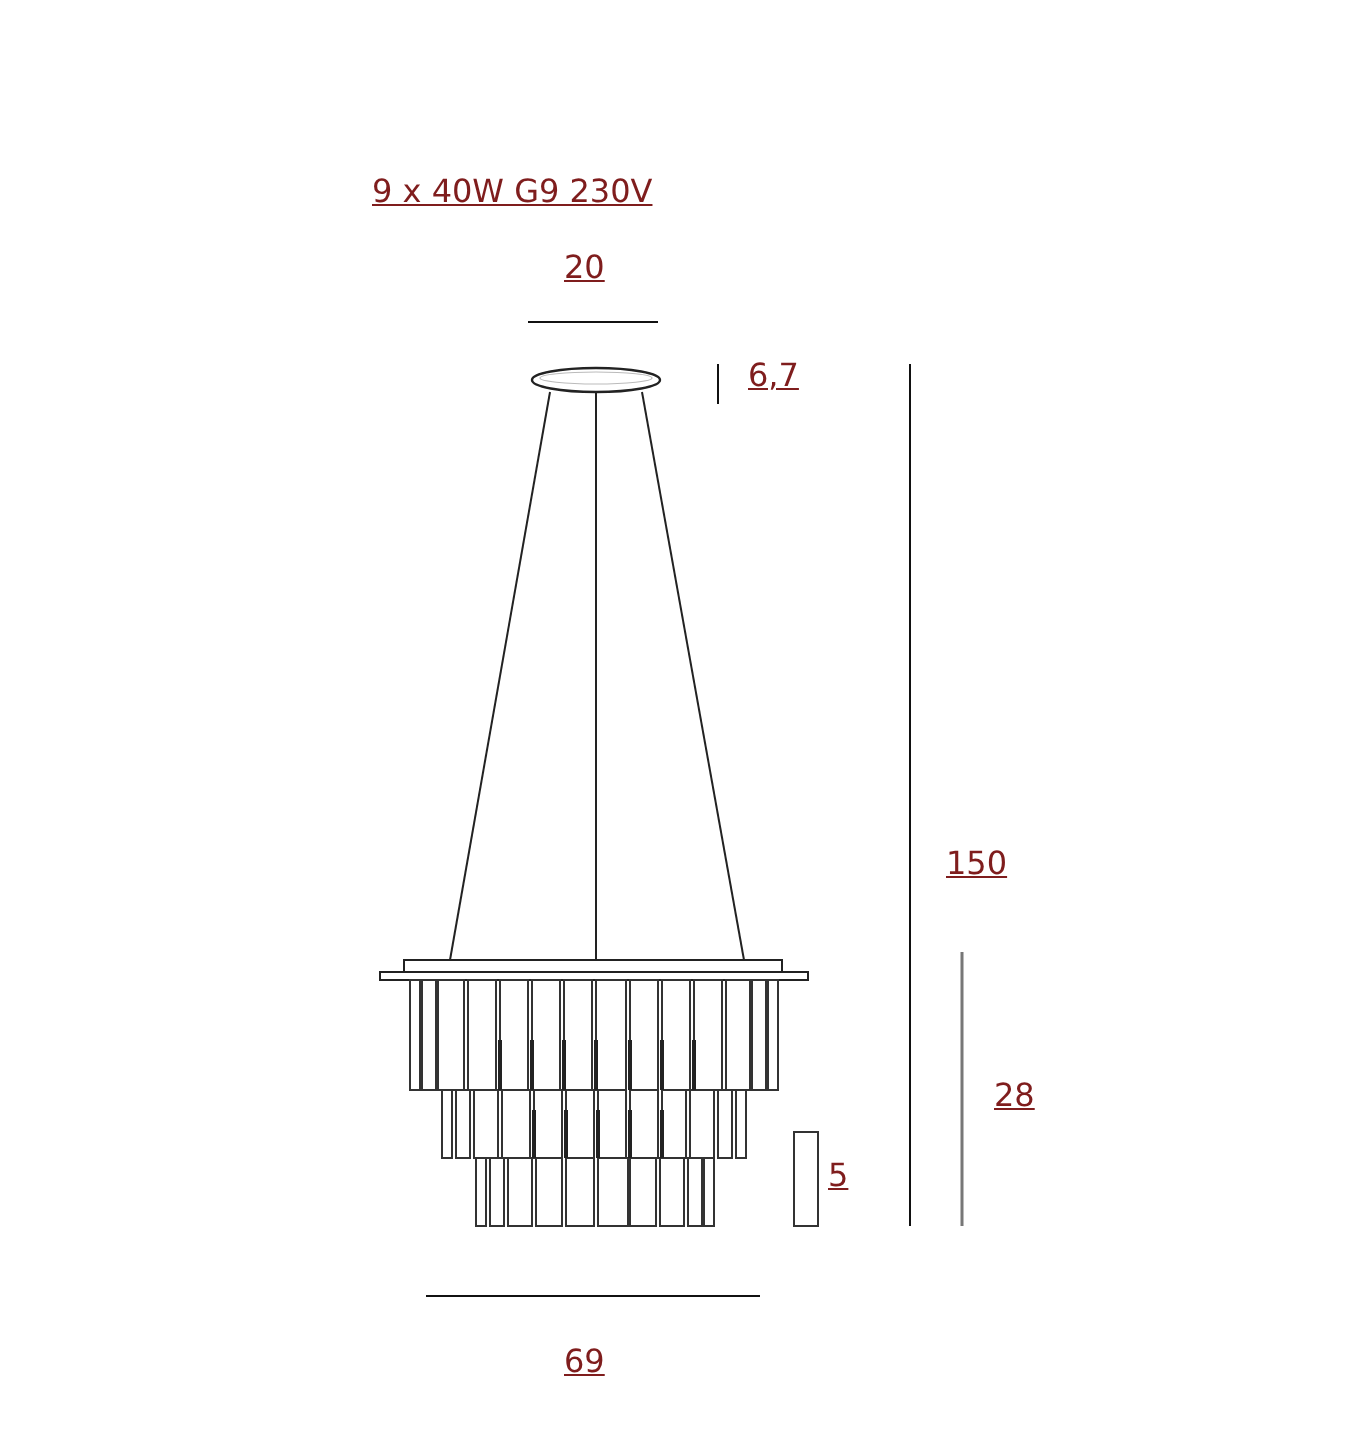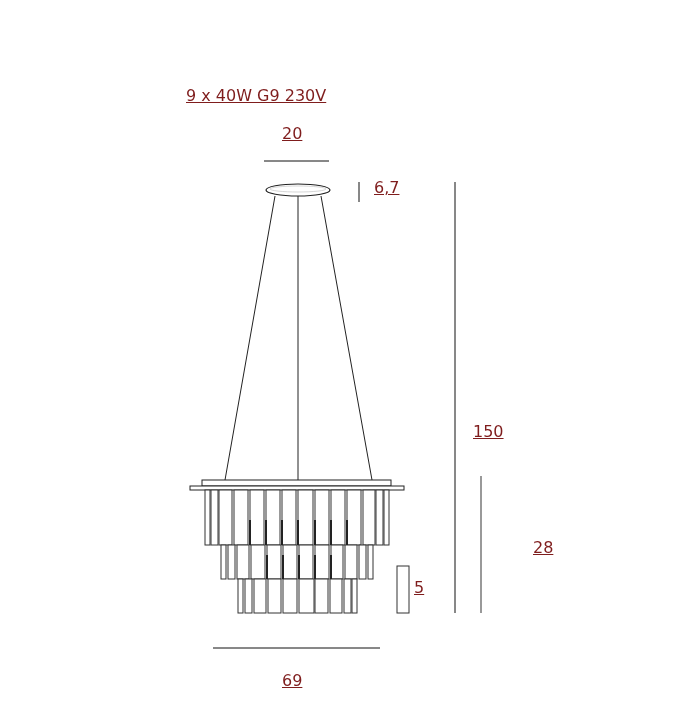--- a/index.html
+++ b/index.html
@@ -8,21 +8,21 @@
     .lbl { position:absolute; font-size:16px; line-height:1; white-space:nowrap; color:#7f1d1d;text-decoration:underline; }
     svg.drawing { position:absolute; left:0; top:0; }
   </style>
 </head>
 <body>
 
 <div class="lbl" style="left:186px; top:88px;">9 x 40W G9 230V</div>
 <div class="lbl" style="left:282px; top:126px;">20</div>
 <div class="lbl" style="left:374px; top:180px;">6,7</div>
 <div class="lbl" style="left:473px; top:407px;margin-top:17px;">150</div>
-<div class="lbl" style="left:497px; top:540px;margin-left:36px;">28</div>
+<div class="lbl" style="left:497px; top:540px;">28</div>
 <div class="lbl" style="left:414px; top:580px;">5</div>
 <div class="lbl" style="left:282px; top:673px;">69</div>
 
 <svg class="drawing" width="674" height="716" viewBox="0 0 674 716">
 
   <g stroke="#111" stroke-width="1" fill="none">
     <line x1="264" y1="161" x2="329" y2="161"></line>
     <line x1="359" y1="182" x2="359" y2="202"></line>
     <line x1="455" y1="182" x2="455" y2="613"></line>
     <line x1="213" y1="648" x2="380" y2="648"></line>

